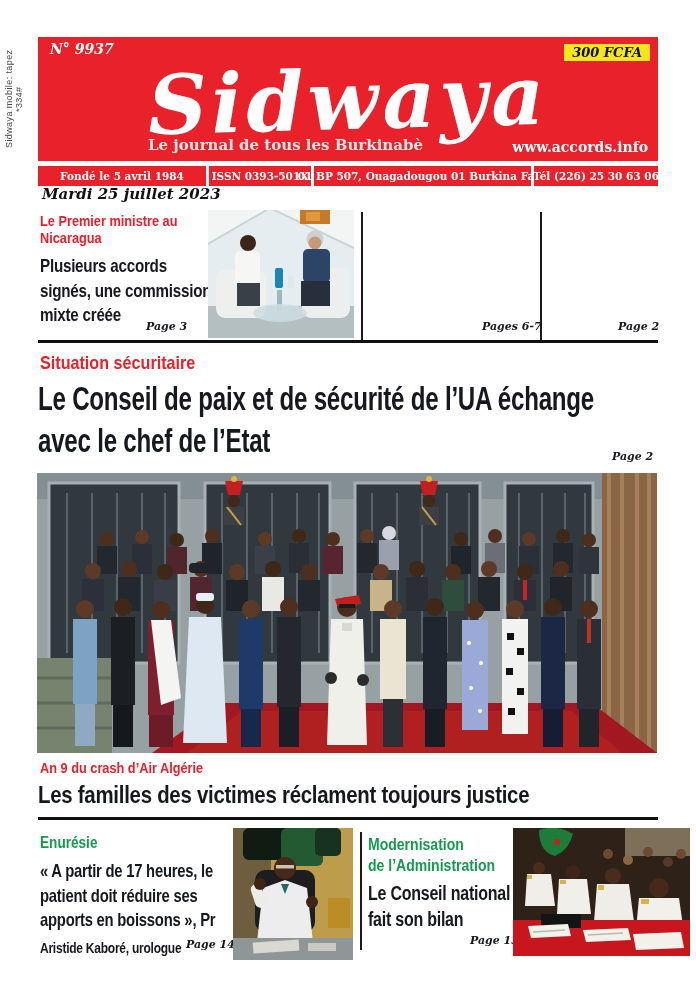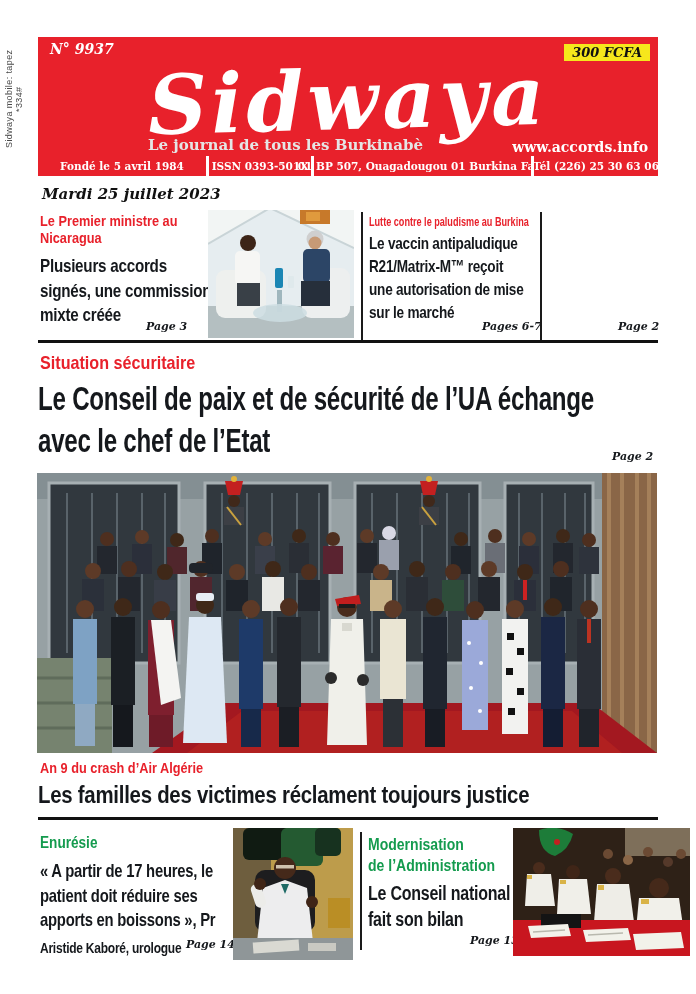--- a/index.html
+++ b/index.html
@@ -27,21 +27,21 @@
   .price-badge { right:8px; top:7px; background:#F6E71C; color:#111;
     font-family:"DejaVu Serif",serif; font-style:italic; font-weight:bold;
     font-size:13px; padding:1px 8px; }
   .logo { left:0; right:0; top:22px; text-align:center; color:#fff;
     font-family:"DejaVu Serif",serif; font-style:italic; font-weight:bold;
     font-size:82px; letter-spacing:4px; transform:rotate(-1.5deg); line-height:1; }
   .tagline { left:110px; bottom:7px; color:#e5e5e5; font-family:"DejaVu Serif",serif;
     font-weight:bold; font-size:15px; }
   .website { right:10px; bottom:6px; color:#fff; font-family:"DejaVu Serif",serif;
     font-weight:bold; font-size:14px; }
-  .info-bar { left:38px; top:156px; width:620px; height:20px; display:flex; gap:3px; background:#fff; }
+  .info-bar { left:38px; top:166px; width:620px; height:20px; display:flex; gap:3px; background:#fff; }
   .info-cell { background:#E8212B; color:#fff; font-family:"DejaVu Serif",serif;
     font-weight:bold; font-size:10.5px; display:flex; align-items:center; justify-content:center;
     white-space:nowrap; }
   .ic1{width:28%;} .ic2{width:17%;} .ic3{width:35%;} .ic4{width:20%;}
   .date { left:42px; top:185px; font-family:"DejaVu Serif",serif; font-style:italic;
     font-weight:bold; font-size:15px; color:#111; }
 
   .kicker-red { color:#E8212B; font-weight:bold; }
   .kicker-green { color:#149B4E; font-weight:bold; }
   .headline { color:#15181c; font-weight:bold; letter-spacing:-.3px; }
@@ -109,29 +109,20 @@
       <rect x="93" y="71" width="29" height="25" fill="#262f3b"></rect>
       <rect x="69" y="80" width="5" height="22" fill="#9fb6bd"></rect>
       <ellipse cx="72" cy="103" rx="27" ry="9" fill="#ccdde2" opacity=".85"></ellipse>
       <rect x="67" y="58" width="8" height="20" rx="2" fill="#1b86b4"></rect>
       <rect x="80" y="66" width="6" height="12" rx="1" fill="#dfe9ec"></rect>
     </svg>
   </div>
 
   <div class="abs vdiv" style="left:361px; top:212px; height:130px;"></div>
 
-  <div class="abs" style="left:369px; top:214px; width:170px;">
-    <div class="kicker-red cx70 line" style="font-size:13px;">Lutte contre le paludisme au Burkina</div>
-    <div class="headline cx80" style="font-size:17px; line-height:1.35; margin-top:4px;">
-      <span class="line">Le vaccin antipaludique</span>
-      <span class="line">R21/Matrix-M™ reçoit</span>
-      <span class="line">une autorisation de mise</span>
-      <span class="line">sur le marché</span>
-    </div>
-  </div>
   <div class="abs pageref" style="left:482px; top:320px;">Pages 6-7</div>
 
   <div class="abs vdiv" style="left:540px; top:212px; height:130px;"></div>
 
   <div class="abs pageref" style="left:618px; top:320px;">Page 2</div>
 
   <div class="abs hline" style="left:38px; top:340px; width:620px;"></div>
 
   <div class="abs kicker-red cx85 line" style="left:40px; top:352px; font-size:19px;">Situation sécuritaire</div>
   <div class="abs headline cx73" style="left:38px; top:378px; font-size:33px; line-height:1.26;">

